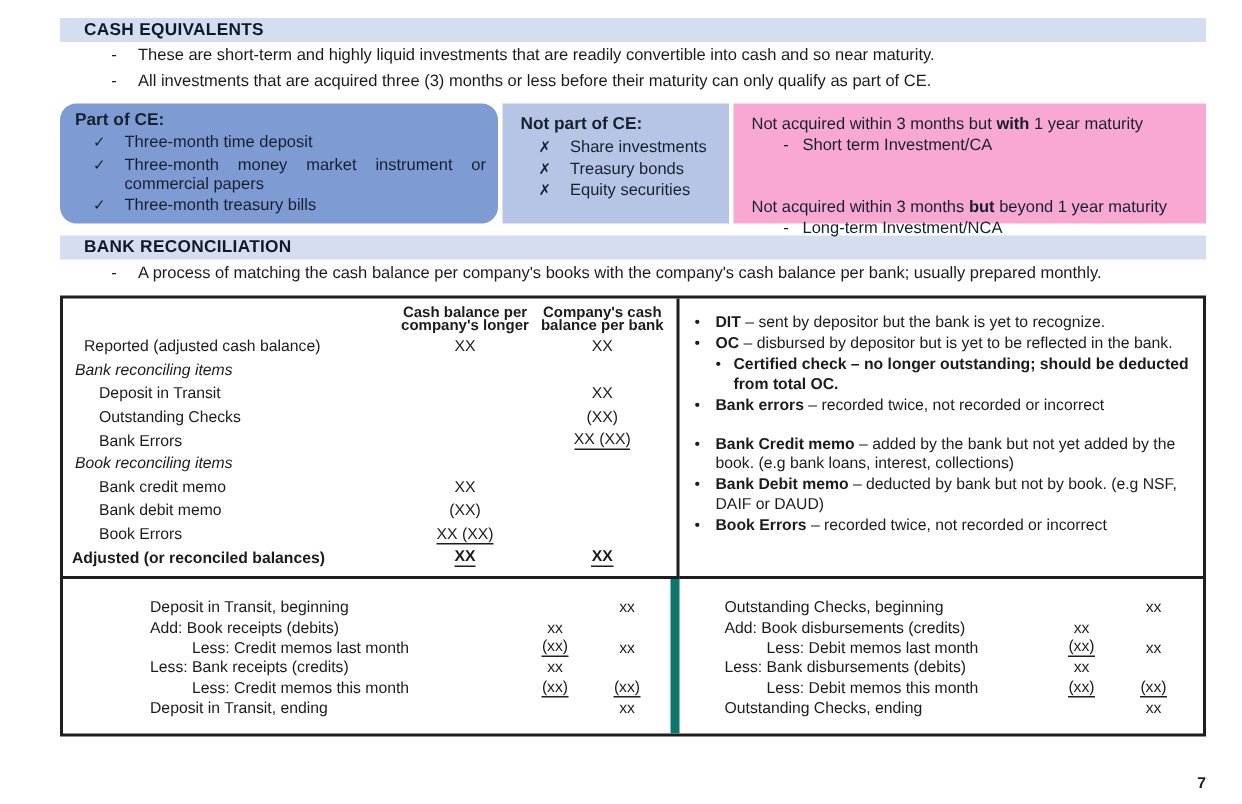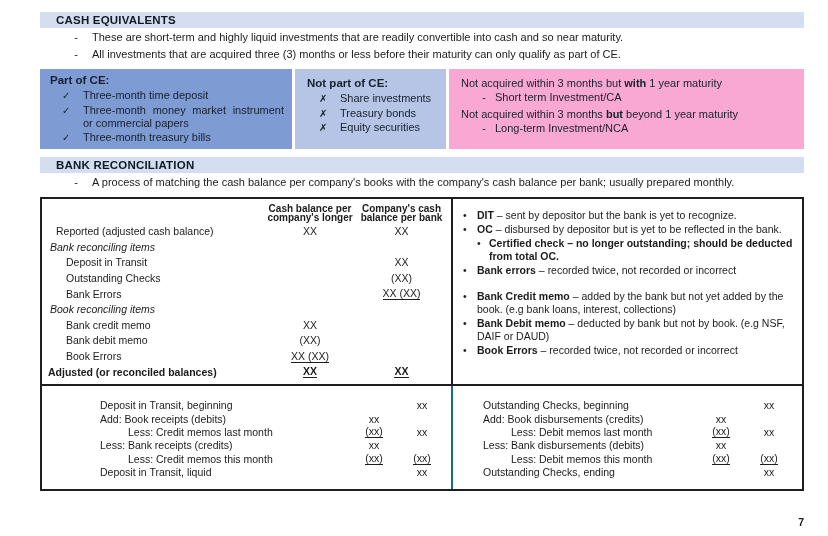--- a/index.html
+++ b/index.html
@@ -24,47 +24,47 @@
   }
 
   
   .dash-line { display:flex; font-size:11px; margin-top:3px; line-height:13.5px; }
   .dash-line .dash { width:12px; text-align:center; margin-left:30px; flex:none; }
   .dash-line .txt { flex:1; padding-left:10px; padding-right:8px; }
 
   
   .panels { display:flex; gap:3px; margin-top:8px; height:80px; }
   .panel { font-size:11px; line-height:13px; color:#16202e; }
-  .panel-dark  { background:#7e9bd3; width:252px; padding:5px 8px 4px 10px; }
+  .panel-dark  { background:#7e9bd3; width:292px; padding:5px 8px 4px 10px;border-radius:11px; }
   .panel-mid   { background:#b6c5e6; width:151px; padding:8px 6px 4px 12px; }
   .panel-light { background:#f9a8d4; flex:1; padding:8px 10px 4px 12px; }
   .panel .ptitle { font-weight:bold; font-size:11.5px; margin-bottom:2px; }
   .mark-line { display:flex; margin-top:1.5px; }
   .mark-line .mk { width:13px; margin-left:12px; flex:none; font-size:10px; }
   .mark-line .mtxt { flex:1; padding-left:8px; }
   .mark-line .just { text-align:justify; }
-  .acq-block + .acq-block { margin-top:4px; }
+  .acq-block + .acq-block { margin-top:28px; }
   .acq-main { font-size:11px; }
   .acq-sub { display:flex; font-size:11px; margin-top:1px; }
   .acq-sub .dash { width:10px; margin-left:18px; flex:none; text-align:center; }
   .acq-sub .txt { padding-left:6px; }
 
   
   .bigtable {
     margin-top:7px;
     border:2px solid #1e1e1e;
     height:294px;
     display:grid;
     grid-template-columns:411px 1fr;
     grid-template-rows:187px 1fr;
   }
   .q { overflow:hidden; }
   .q-tl { border-right:2px solid #1e1e1e; border-bottom:2px solid #1e1e1e; padding:5px 4px 0 6px; }
   .q-tr { border-bottom:2px solid #1e1e1e; padding:9px 8px 0 10px; }
-  .q-bl { border-right:2px solid #0f766e; padding:13px 6px 0 58px; }
+  .q-bl { border-right:6px solid #0f766e; padding:13px 6px 0 58px; }
   .q-br { padding:13px 10px 0 30px; }
 
   
   table.recon { width:100%; border-collapse:collapse; table-layout:fixed; font-size:10.5px; }
   table.recon col.c-label { width:218px; }
   table.recon col.c-books { width:88px; }
   table.recon col.c-bank  { width:95px; }
   table.recon th { font-weight:bold; font-size:10px; line-height:9.5px; text-align:center; vertical-align:bottom; padding-bottom:1px; }
   table.recon td { height:15.6px; vertical-align:middle; }
   table.recon td.lbl { padding-left:8px; }
@@ -303,21 +303,21 @@
           <td class="lbl">Less: Bank receipts (credits)</td>
           <td class="val">xx</td>
           <td class="val"></td>
         </tr>
         <tr class="ind">
           <td class="lbl">Less: Credit memos this month</td>
           <td class="val"><span class="u">(xx)</span></td>
           <td class="val"><span class="u">(xx)</span></td>
         </tr>
         <tr>
-          <td class="lbl">Deposit in Transit, liquid</td>
+          <td class="lbl">Deposit in Transit, ending</td>
           <td class="val"></td>
           <td class="val">xx</td>
         </tr>
       </tbody>
         </table>
     </div>
 
     <div class="q q-br">
       <table class="sched">
         <colgroup>

